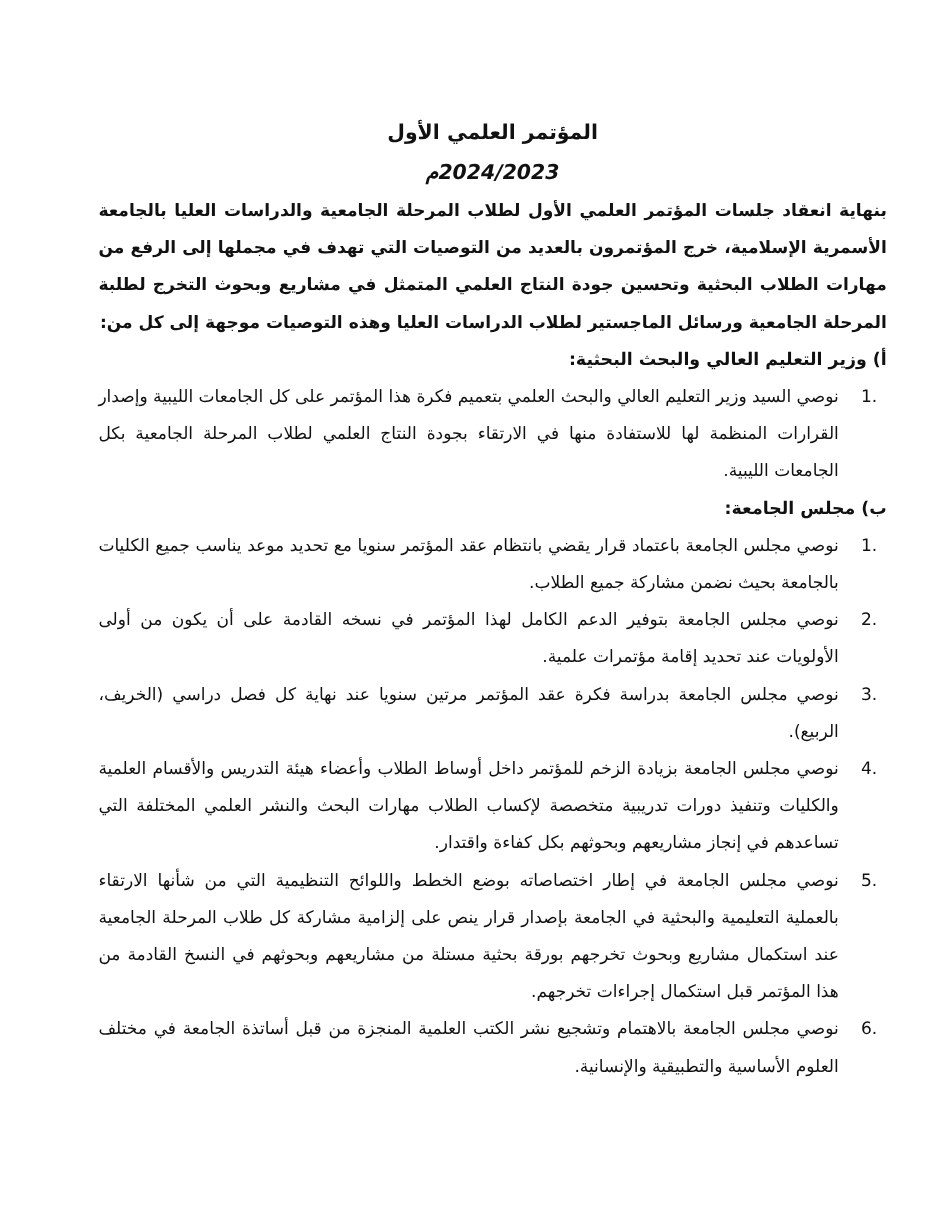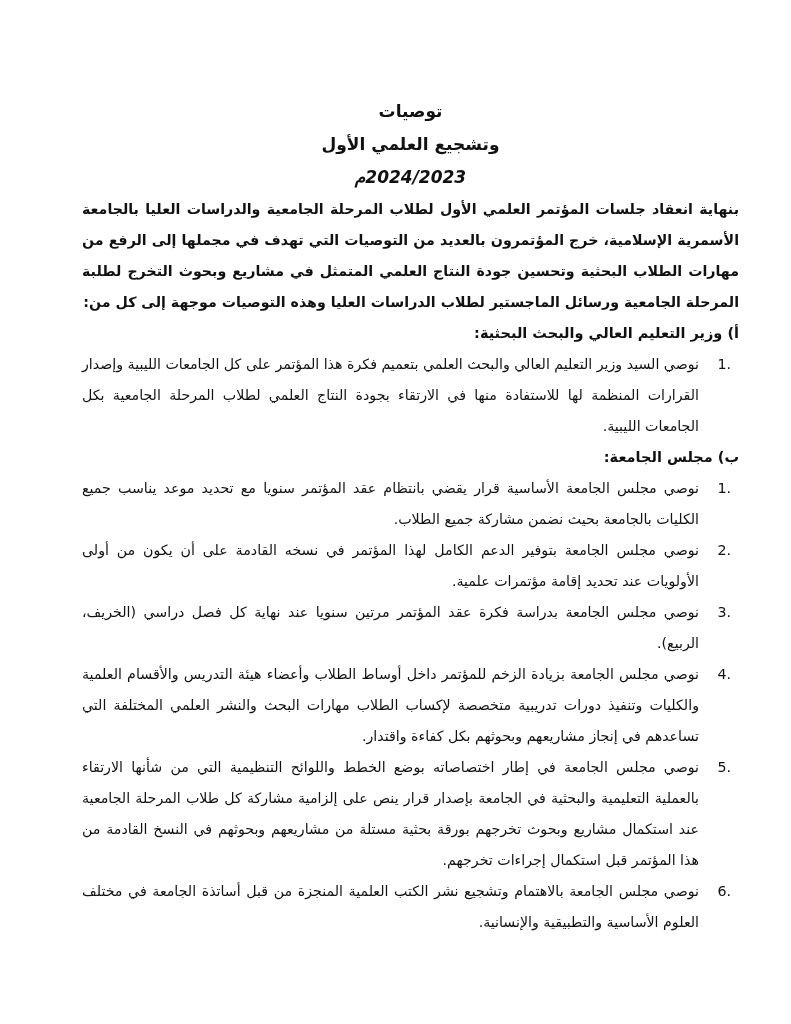--- a/index.html
+++ b/index.html
@@ -82,43 +82,42 @@
       font-weight: 500;
     }
   </style>
 </head>
 <body>
 
 <div class="page">
   <div class="content">
 
     <div class="title-block">
-      <span class="title-line">توصيات</span>
-      <span class="title-line">وتشجيع العلمي الأول</span>
+      <span class="title-line">المؤتمر العلمي الأول</span>
       <span class="title-line year">2024/2023م</span>
     </div>
 
     <p class="intro">بنهاية انعقاد جلسات المؤتمر العلمي الأول لطلاب المرحلة الجامعية والدراسات العليا بالجامعة الأسمرية الإسلامية، خرج المؤتمرون بالعديد من التوصيات التي تهدف في مجملها إلى الرفع من مهارات الطلاب البحثية وتحسين جودة النتاج العلمي المتمثل في مشاريع وبحوث التخرج لطلبة المرحلة الجامعية ورسائل الماجستير لطلاب الدراسات العليا وهذه التوصيات موجهة إلى كل من:</p>
 
     <div>
       <p class="section-heading">أ) وزير التعليم العالي والبحث البحثية:</p>
       <ol class="recs">
         <li>
           <span class="num">1.</span>
           <span>نوصي السيد وزير التعليم العالي والبحث العلمي بتعميم فكرة هذا المؤتمر على كل الجامعات الليبية وإصدار القرارات المنظمة لها للاستفادة منها في الارتقاء بجودة النتاج العلمي لطلاب المرحلة الجامعية بكل الجامعات الليبية.</span>
         </li>
       </ol>
     </div>
 
     <div>
       <p class="section-heading">ب) مجلس الجامعة:</p>
       <ol class="recs">
         <li>
           <span class="num">1.</span>
-          <span>نوصي مجلس الجامعة الأساسية قرار يقضي بانتظام عقد المؤتمر سنويا مع تحديد موعد يناسب جميع الكليات بالجامعة بحيث نضمن مشاركة جميع الطلاب.</span>
+          <span>نوصي مجلس الجامعة باعتماد قرار يقضي بانتظام عقد المؤتمر سنويا مع تحديد موعد يناسب جميع الكليات بالجامعة بحيث نضمن مشاركة جميع الطلاب.</span>
         </li>
         <li>
           <span class="num">2.</span>
           <span>نوصي مجلس الجامعة بتوفير الدعم الكامل لهذا المؤتمر في نسخه القادمة على أن يكون من أولى الأولويات عند تحديد إقامة مؤتمرات علمية.</span>
         </li>
         <li>
           <span class="num">3.</span>
           <span>نوصي مجلس الجامعة بدراسة فكرة عقد المؤتمر مرتين سنويا عند نهاية كل فصل دراسي (الخريف، الربيع).</span>
         </li>
         <li>

